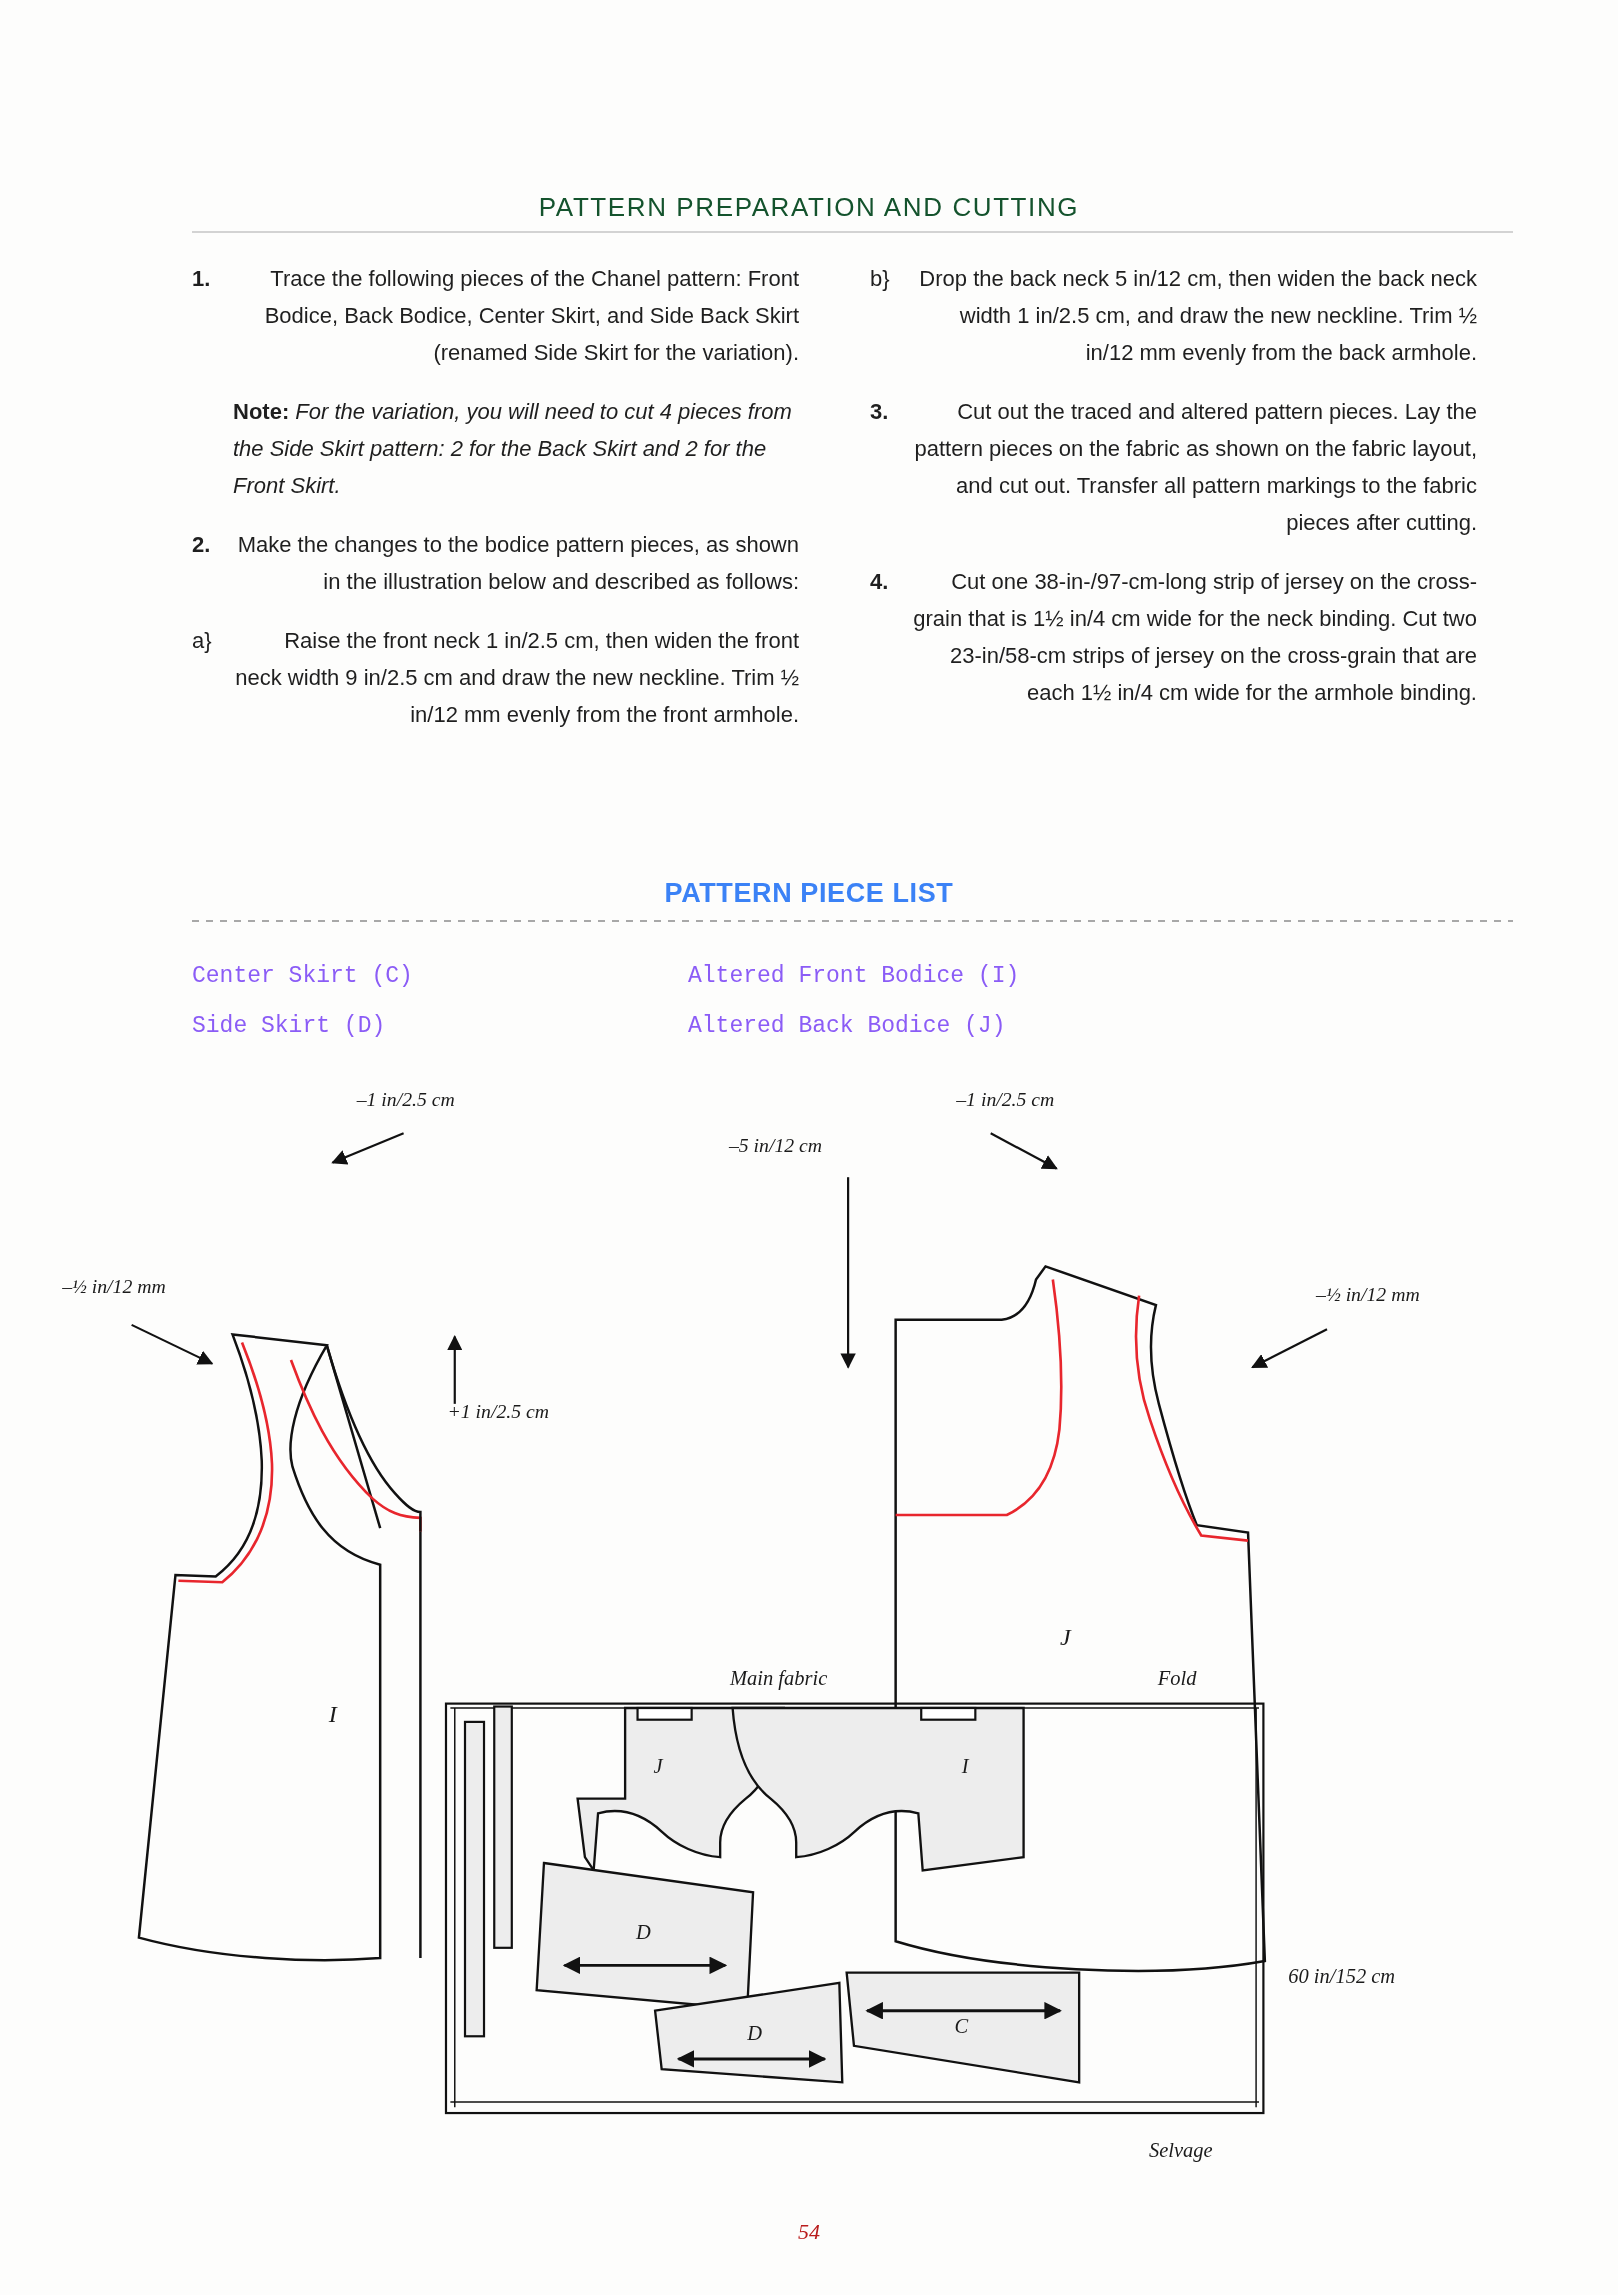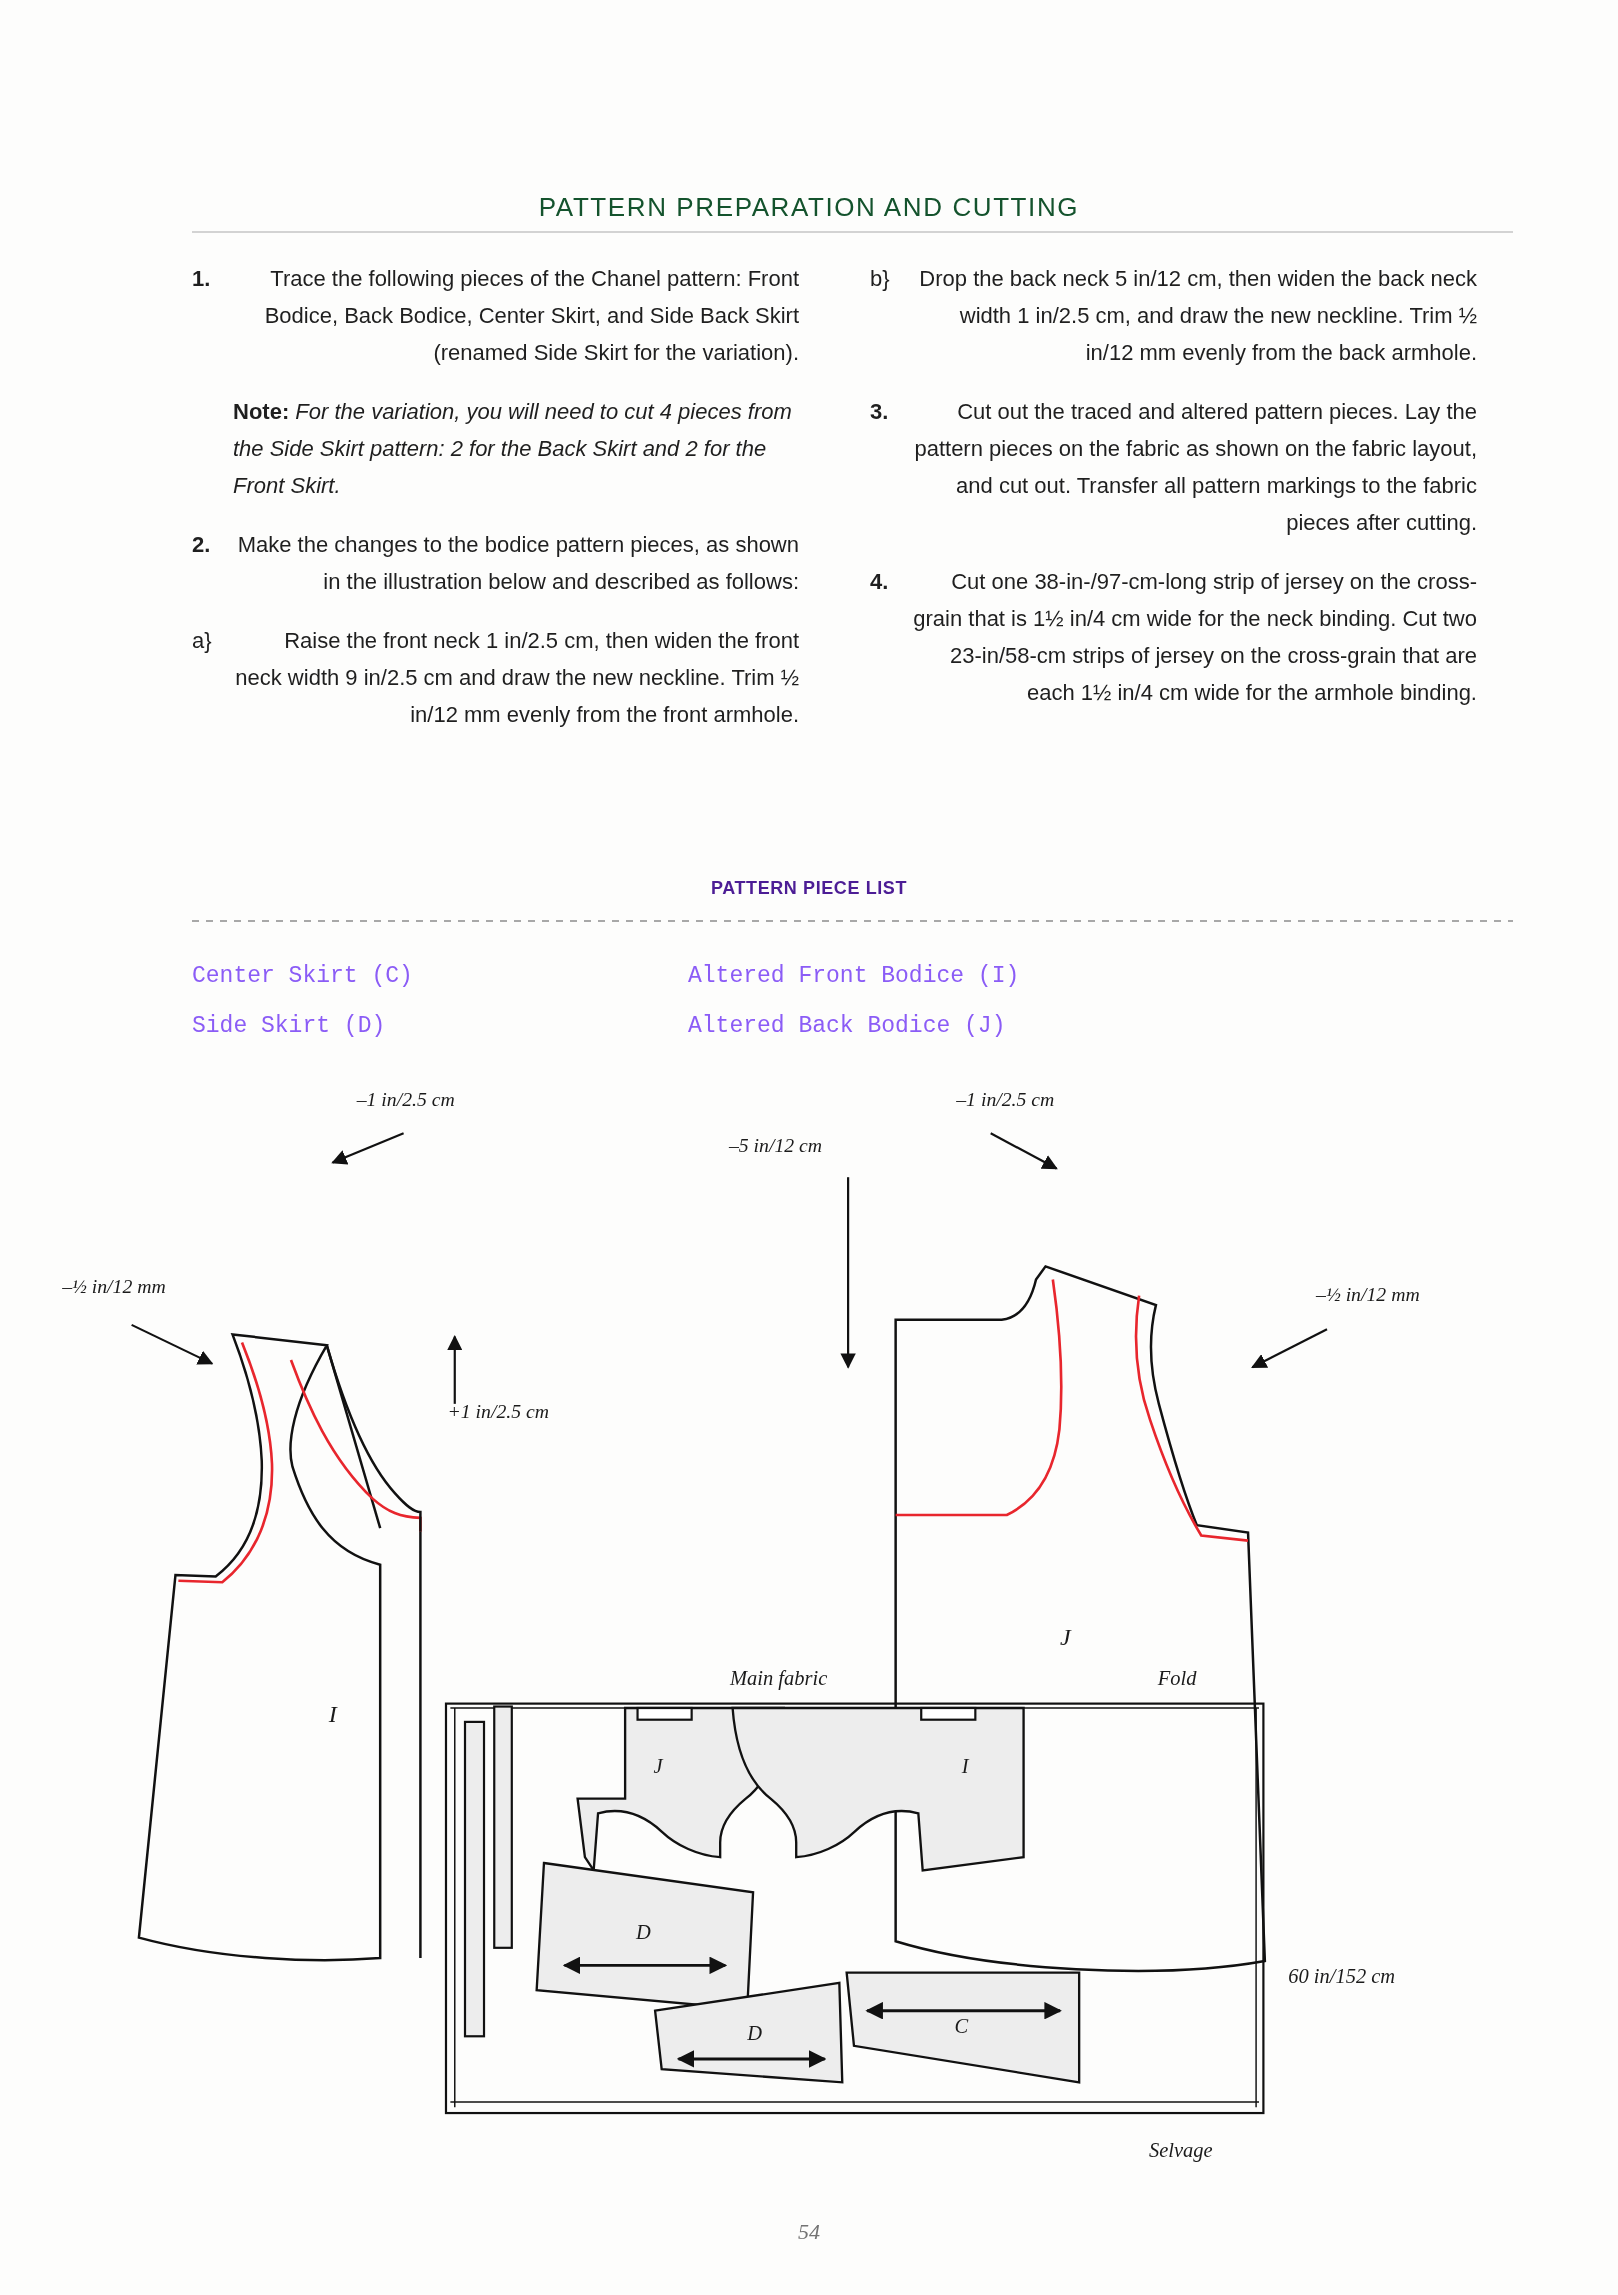--- a/index.html
+++ b/index.html
@@ -75,24 +75,24 @@
     font-weight: 700;
   }
 
   
   .ppl-title {
     position: absolute;
     top: 878px;
     left: 0;
     width: 1618px;
     text-align: center;
-    font-size: 18px;
+    font-size: 27px;
     font-weight: 700;
     letter-spacing: 0.6px;
-    color: #4c1d95;
+    color: #3b82f6;
   }
   .ppl-rule {
     position: absolute;
     top: 920px;
     left: 192px;
     width: 1321px;
     height: 2.2px;
     background-image: repeating-linear-gradient(
       to right, #a8a8a8 0 6.6px, rgba(0,0,0,0) 6.6px 14px);
   }
@@ -122,21 +122,21 @@
 
   .pg-num {
     position: absolute;
     top: 2219px;
     left: 0;
     width: 1618px;
     text-align: center;
     font-family: "Liberation Serif", serif;
     font-size: 22px;
     font-style: italic;
-    color: #737373;
+    color: #b91c1c;
   }
 </style>
 </head>
 <body>
 
 <div id="page">
 
   <div class="running-head">PATTERN PREPARATION AND CUTTING</div>
   <div class="head-rule"></div>
 

